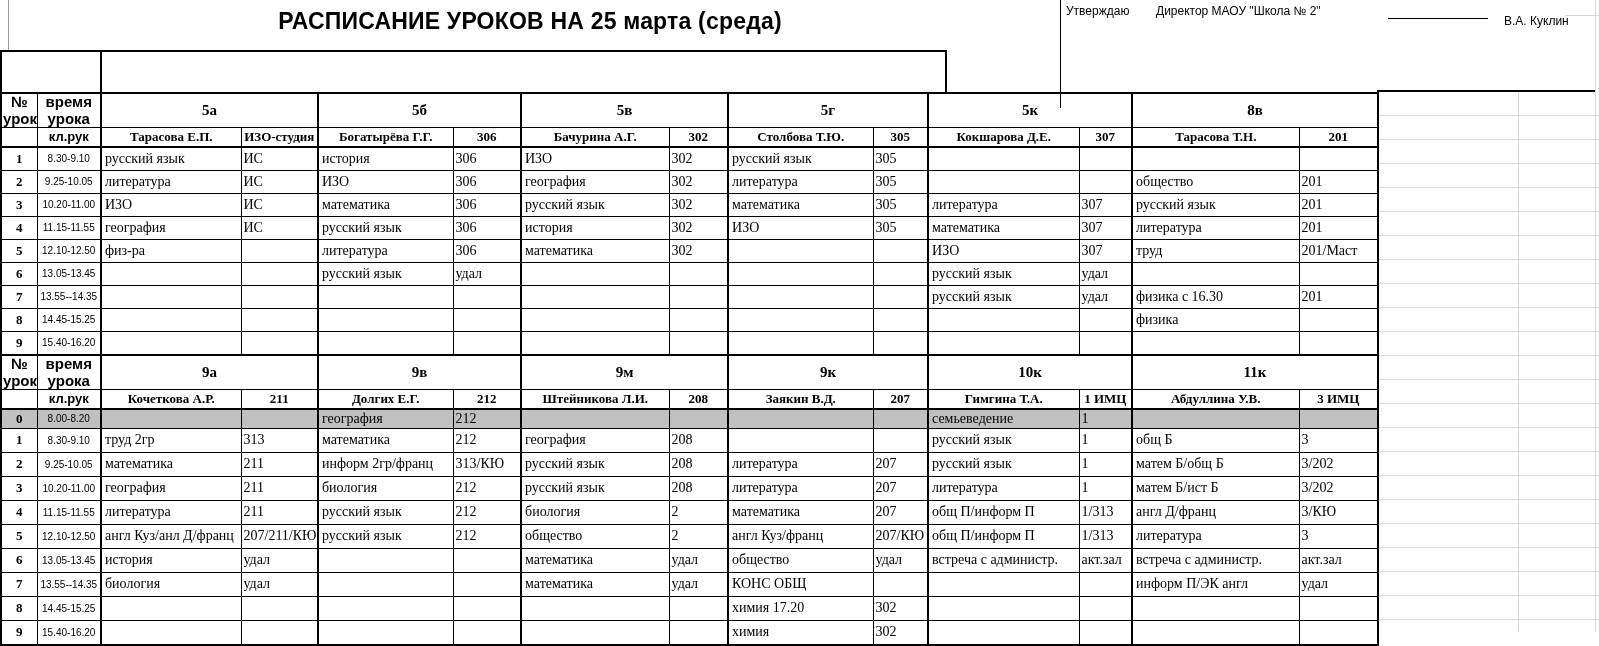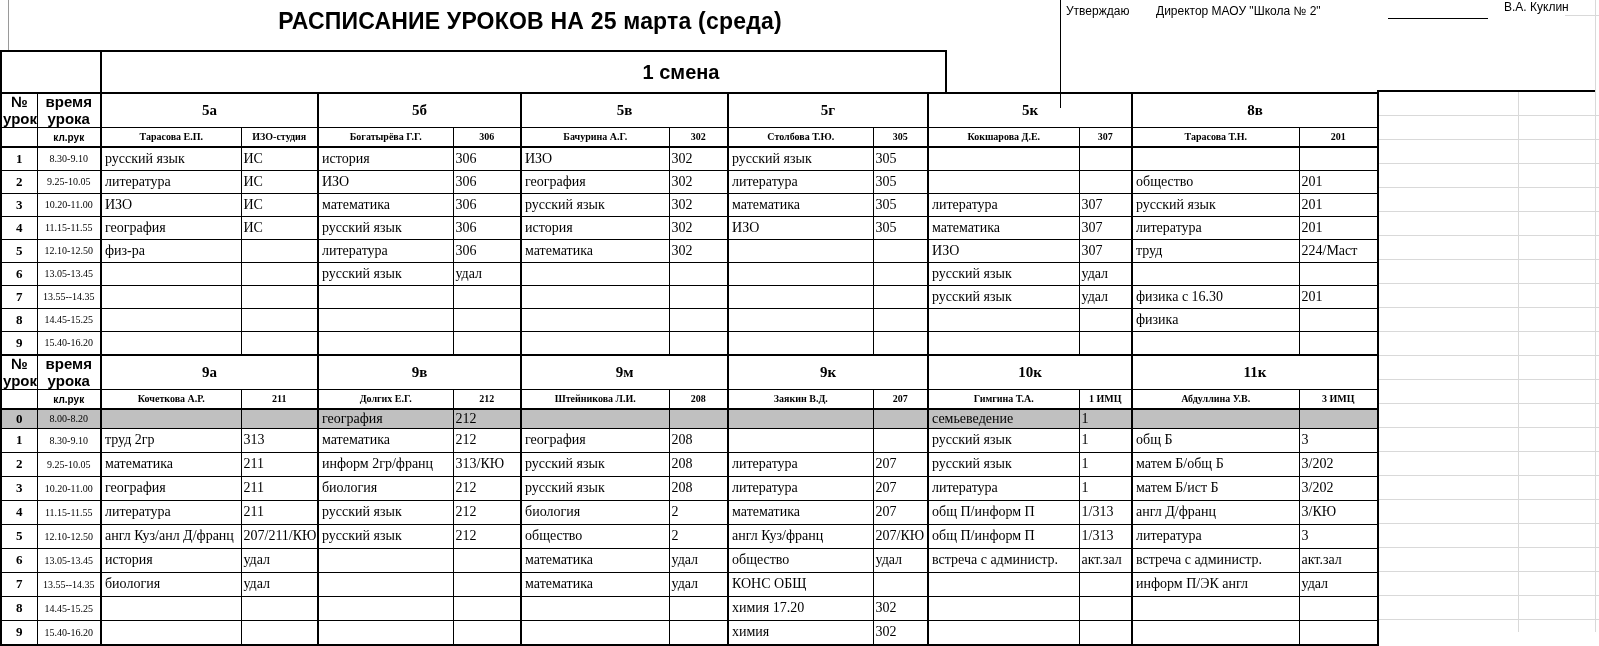--- a/index.html
+++ b/index.html
@@ -8,21 +8,21 @@
   .abs{position:absolute}
 
   
   .title-box{left:0;top:0;width:1060px;height:42px;display:flex;align-items:center;justify-content:center}
   .title{font-weight:bold;font-size:23px;letter-spacing:.2px}
   .approve{left:1060px;top:0;width:539px;height:108px;border-left:1px solid #000;font-size:12px}
   .approve span{position:absolute;white-space:nowrap}
   .ap1{left:5px;top:4px}
   .ap2{left:95px;top:4px}
   .ap-line{left:327px;top:2px;width:100px;height:16px;border-bottom:1px solid #000}
-  .ap3{left:443px;top:0}
+  .ap3{left:443px;top:14px}
   .shift-row{left:0;top:50px;width:943px;height:40px;border:2px solid #000;border-bottom:none}
   .shift-div{position:absolute;left:98px;top:0;width:2px;height:100%;background:#000}
   .shift-text{position:absolute;left:415px;top:0;width:528px;height:100%;display:flex;align-items:center;justify-content:center;font-weight:bold;font-size:20px}
   .edge-artifact{left:8px;top:0;width:1px;height:50px;background:#9a9a9a}
 
   
   .grid-area{left:1378px;top:92px;width:221px;height:540px;
      background:repeating-linear-gradient(to bottom,transparent 0,transparent 23px,#d9d9d9 23px,#d9d9d9 24px)}
   .gv1{left:1518px;top:92px;width:1px;height:540px;background:#d9d9d9}
   .gv2{left:1595px;top:0;width:1px;height:632px;background:#d9d9d9}
@@ -30,24 +30,24 @@
   .table-top-ext{left:1377px;top:90px;width:218px;height:2px;background:#000}
 
   
   .tables{position:absolute;left:0;top:92px}
   table.sched{border-collapse:collapse;table-layout:fixed;width:1377px;border:2px solid #000}
   table.s2{margin-top:-2px}
   .sched td{border:1px solid #000;overflow:hidden;white-space:nowrap;vertical-align:middle;
             padding:0 2px;font-family:"Liberation Serif",serif;font-size:14px;line-height:1.15}
   td.ge{border-right:2px solid #000}
   tr.hdr td{font-weight:bold;text-align:center;font-size:15px;height:26px}
-  tr.klruk td{font-weight:bold;text-align:center;font-size:10px;height:18px;border-bottom:2px solid #000}
+  tr.klruk td{font-weight:bold;text-align:center;font-size:13px;height:18px;border-bottom:2px solid #000}
   td.h-sm{font-family:"Liberation Sans",sans-serif;font-size:10px;white-space:normal;line-height:1.1;font-weight:bold;text-align:center;padding:0 1px}
   td.num{font-weight:bold;text-align:center;font-size:13px}
-  td.time{font-family:Liberation Serif, serif;font-size:10px;text-align:center;padding:0}
+  td.time{font-family:Liberation Sans, sans-serif;font-size:10px;text-align:center;padding:0}
   td.subj{padding-left:3px}
   td.room{padding-left:2px}
   td.b{font-weight:normal}
   .s1 tr.data td{height:22px}
   .s2 tr.data td{height:23px}
   .s2 tr.hl td{height:18px}
   tr.hl td{background:#c0c0c0}
 </style>
 </head>
 <body>
@@ -60,21 +60,20 @@
 
 <div class="abs approve">
   <span class="ap1">Утверждаю</span>
   <span class="ap2">Директор МАОУ "Школа № 2"</span>
   <span class="ap-line"></span>
   <span class="ap3">В.А. Куклин</span>
 </div>
 
 <div class="abs shift-row">
   <div class="shift-div"></div>
-  <div class="shift-text">1 смена</div>
 </div>
 
 <div class="abs table-top-ext"></div>
 <div class="abs grid-area"></div>
 <div class="abs gv1"></div>
 <div class="abs gv2"></div>
 <div class="abs gh1"></div>
 
 <div class="tables">
   <table class="sched s1">
@@ -192,21 +191,21 @@
           <td class="room ge"></td>
           <td class="subj">литература</td>
           <td class="room ge">306</td>
           <td class="subj">математика</td>
           <td class="room ge">302</td>
           <td class="subj"></td>
           <td class="room ge"></td>
           <td class="subj">ИЗО</td>
           <td class="room ge">307</td>
           <td class="subj">труд</td>
-          <td class="room ge">224/Маст</td>
+          <td class="room ge">201/Маст</td>
         </tr>
         <tr class="data">
           <td class="num">6</td>
           <td class="time ge">13.05-13.45</td>
           <td class="subj"></td>
           <td class="room ge"></td>
           <td class="subj">русский язык</td>
           <td class="room ge">удал</td>
           <td class="subj"></td>
           <td class="room ge"></td>

